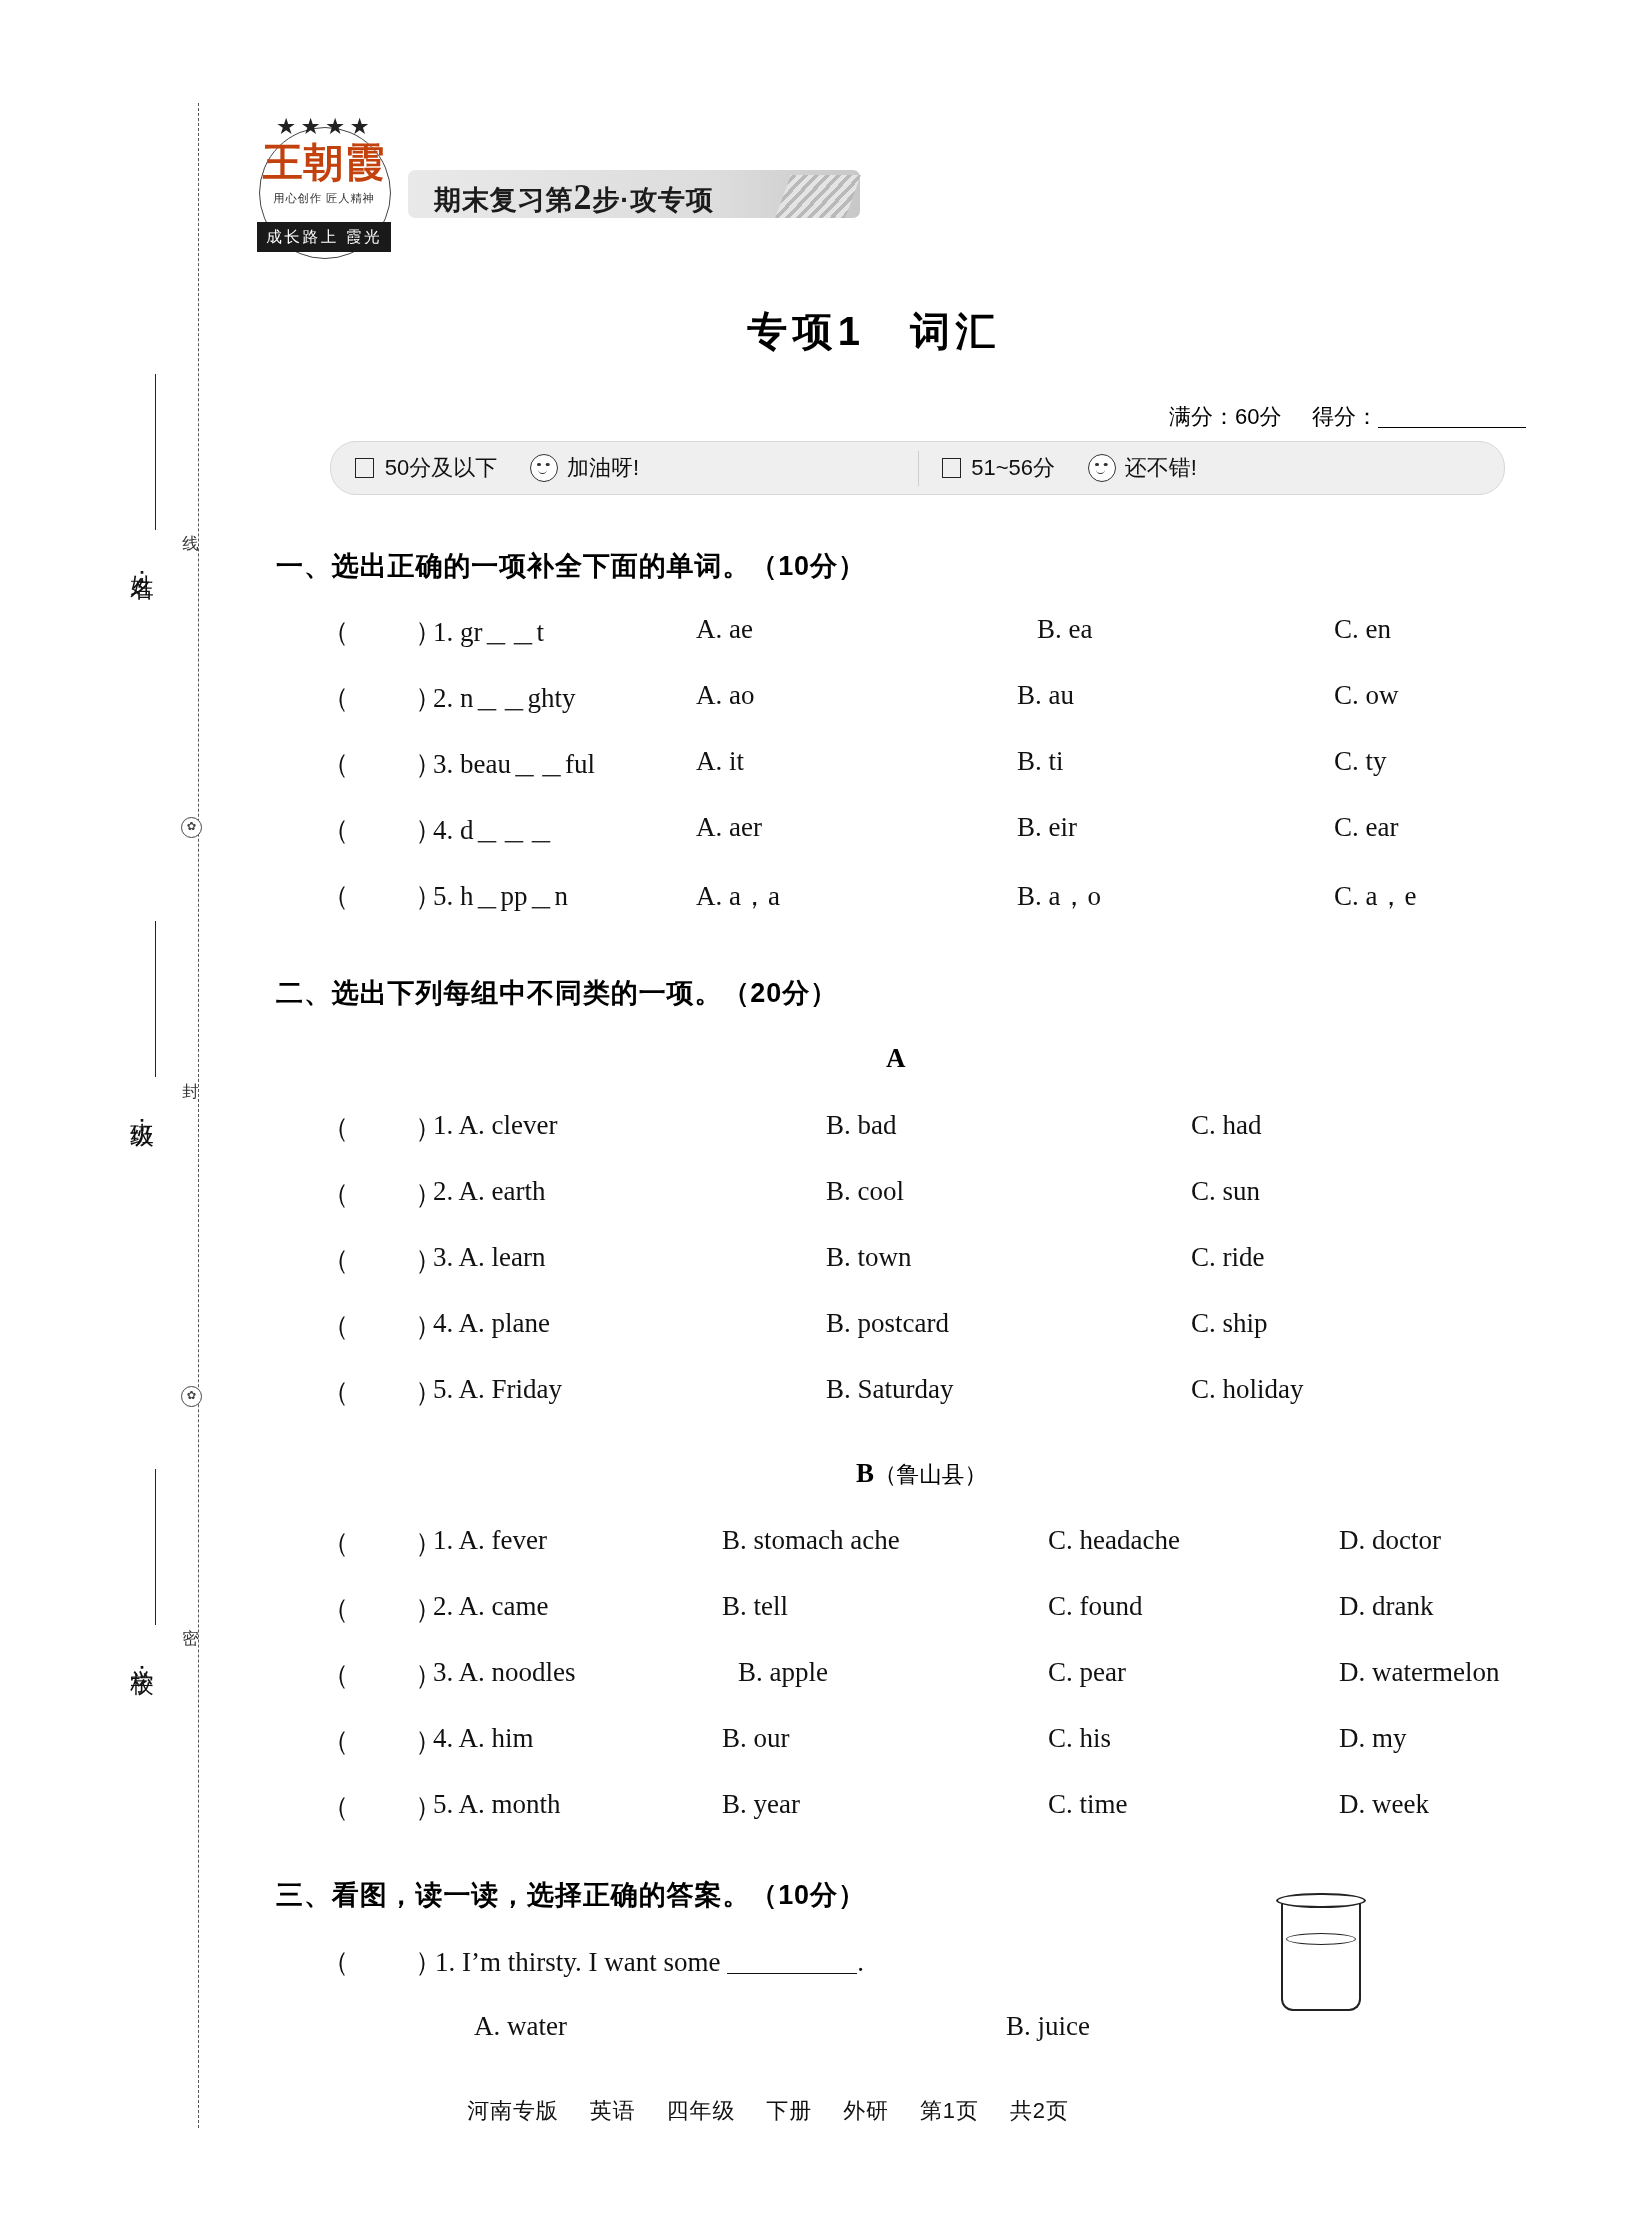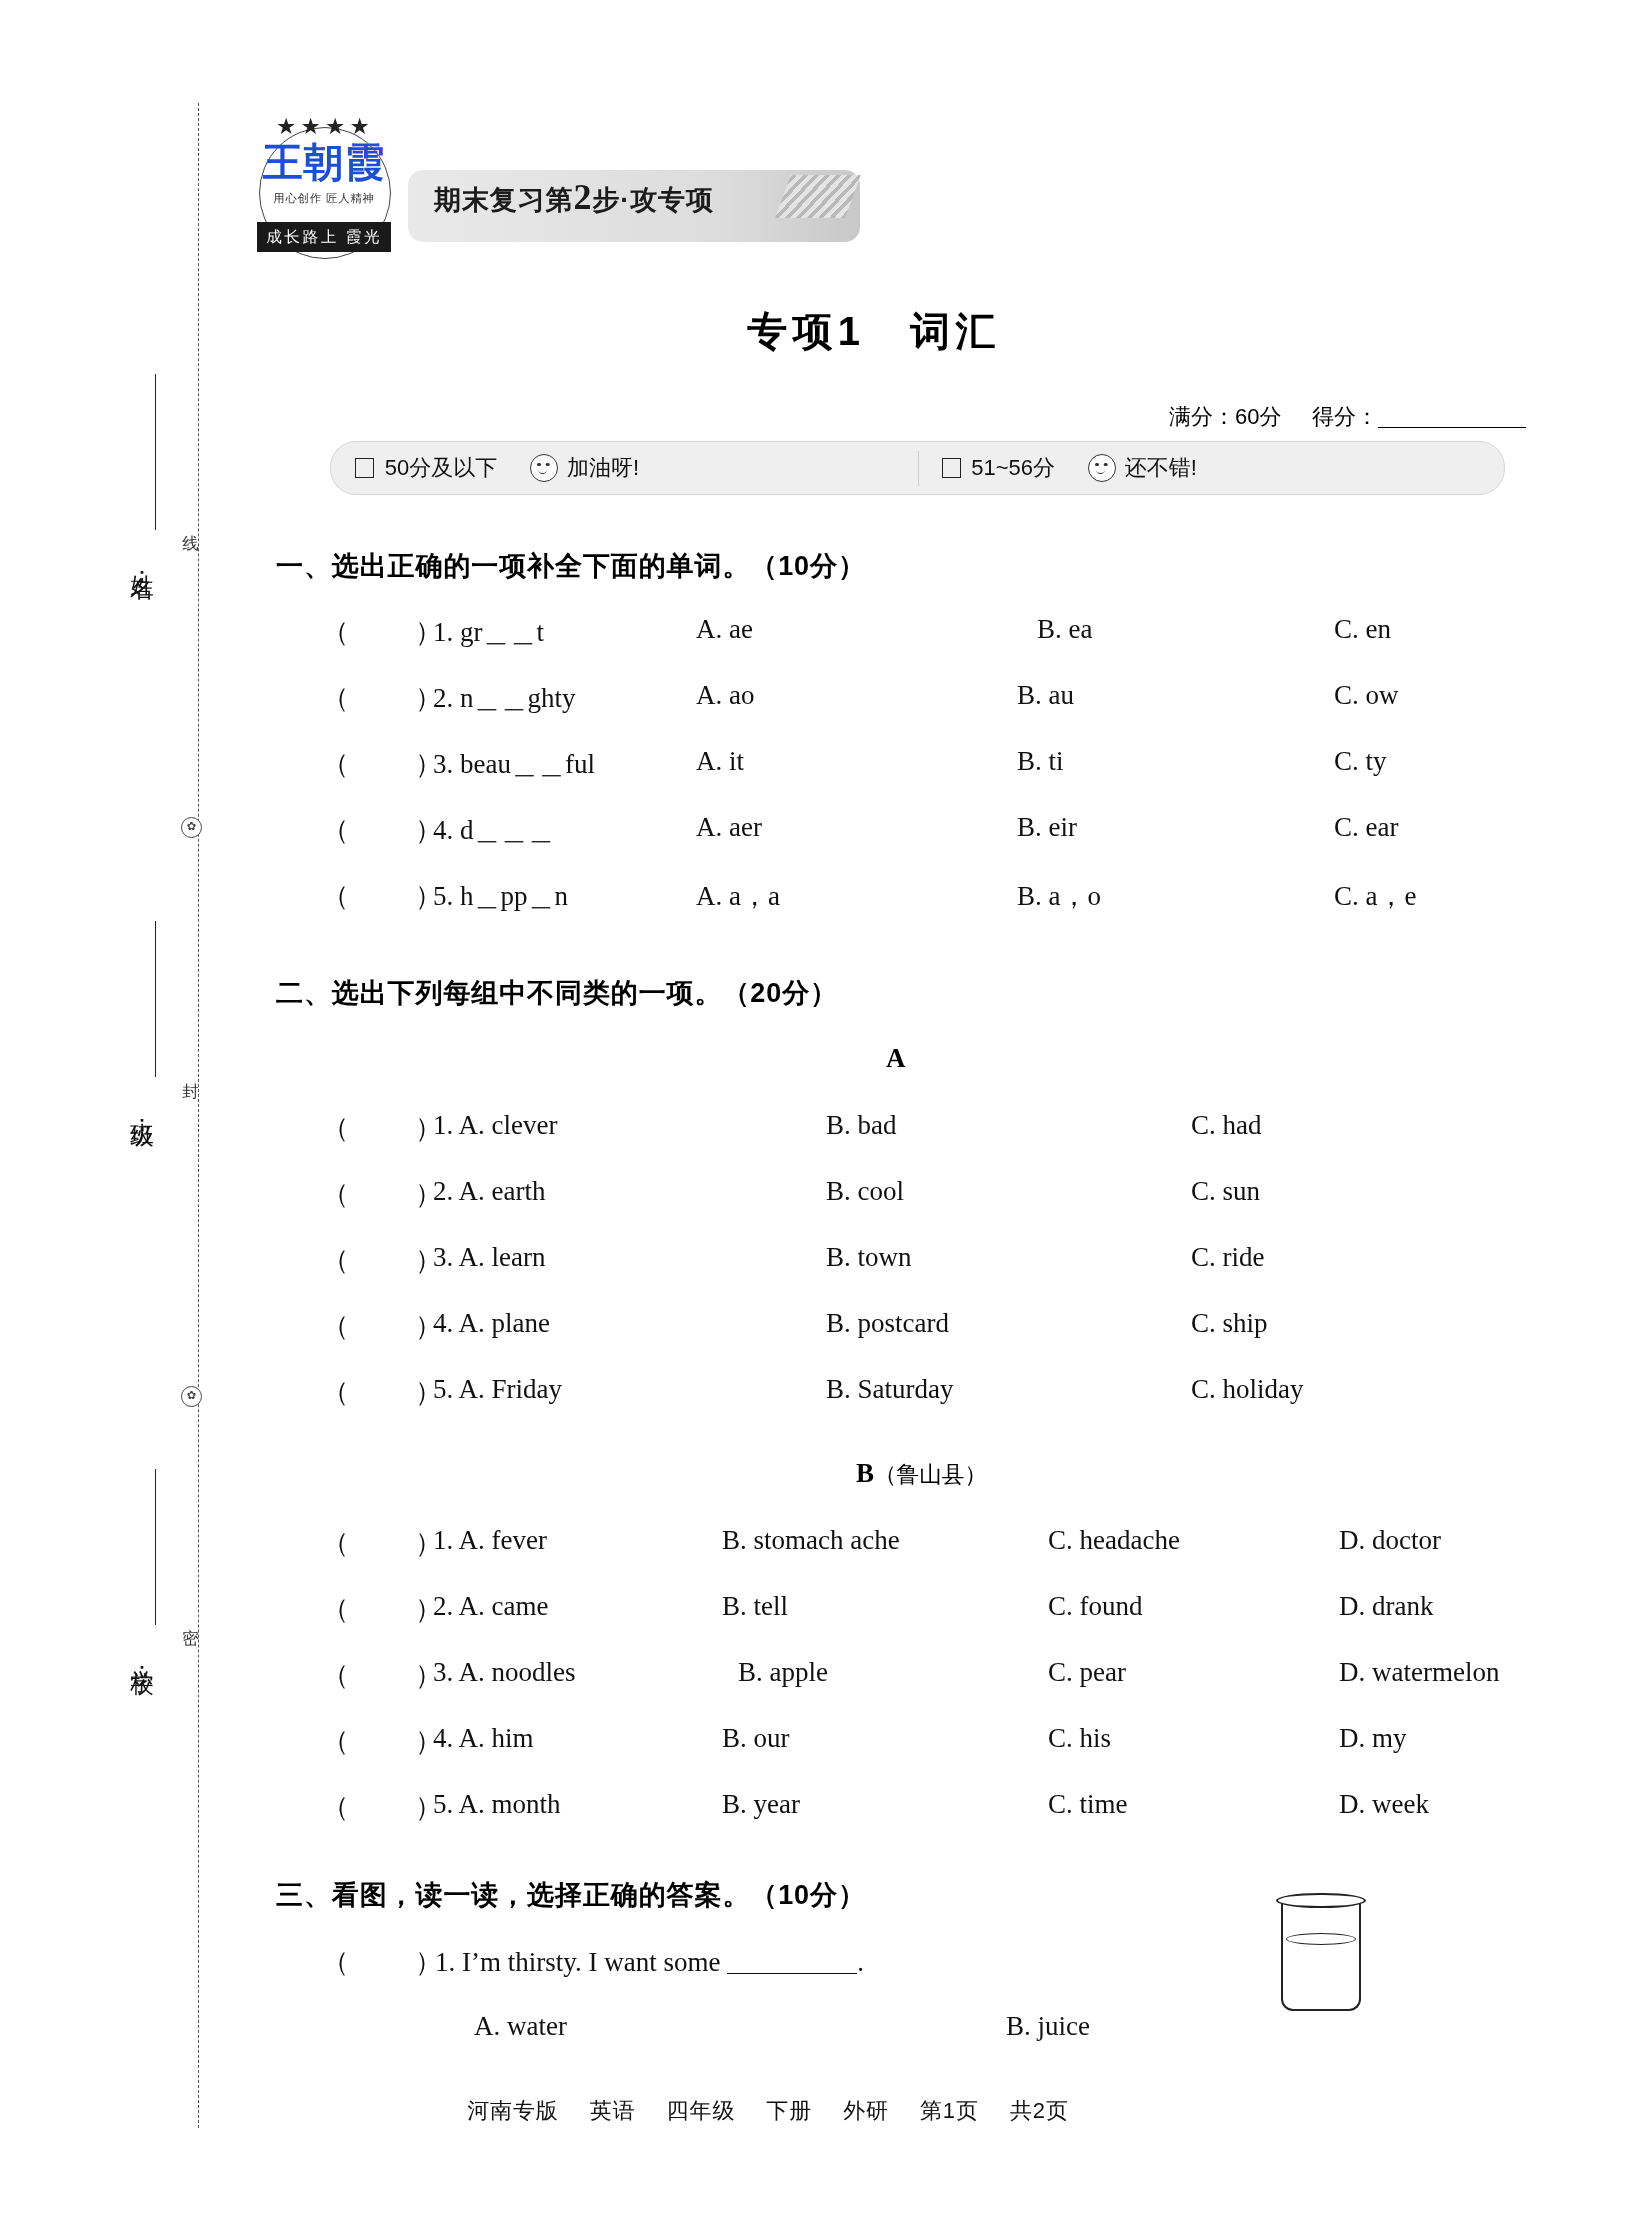--- a/index.html
+++ b/index.html
@@ -86,21 +86,21 @@
   }
   .logo-main {
     position: absolute;
     top: 24px;
     left: 0;
     width: 144px;
     text-align: center;
     font-family: "Liberation Serif", serif;
     font-weight: bold;
     font-size: 40px;
-    color: #1d4ed8;
+    color: #c2410c;
     letter-spacing: 0.9px;
   }
   .logo-sub1 {
     position: absolute;
     top: 80px;
     left: 0;
     width: 144px;
     text-align: center;
     font-family: "Liberation Sans", sans-serif;
     font-size: 11.3px;
@@ -129,23 +129,23 @@
     border: 1.7px solid #222;
     border-radius: 50%;
     opacity: .85;
   }
 
   .banner {
     position: absolute;
     left: 408px;
     top: 170px;
     width: 452px;
-    height: 72px;
+    height: 48px;
     background: linear-gradient(90deg,#e9e9e9 0%,#dcdcdc 70%,#c8c8c8 100%);
-    border-radius: 15px;
+    border-radius: 7px;
   }
   .banner-text {
     position: absolute;
     left: 0; top: 0;
     width: 374px;
     height: 54px;
     line-height: 54px;
     padding-left: 26px;
     font-family: "Liberation Sans", sans-serif;
     font-size: 27px;

